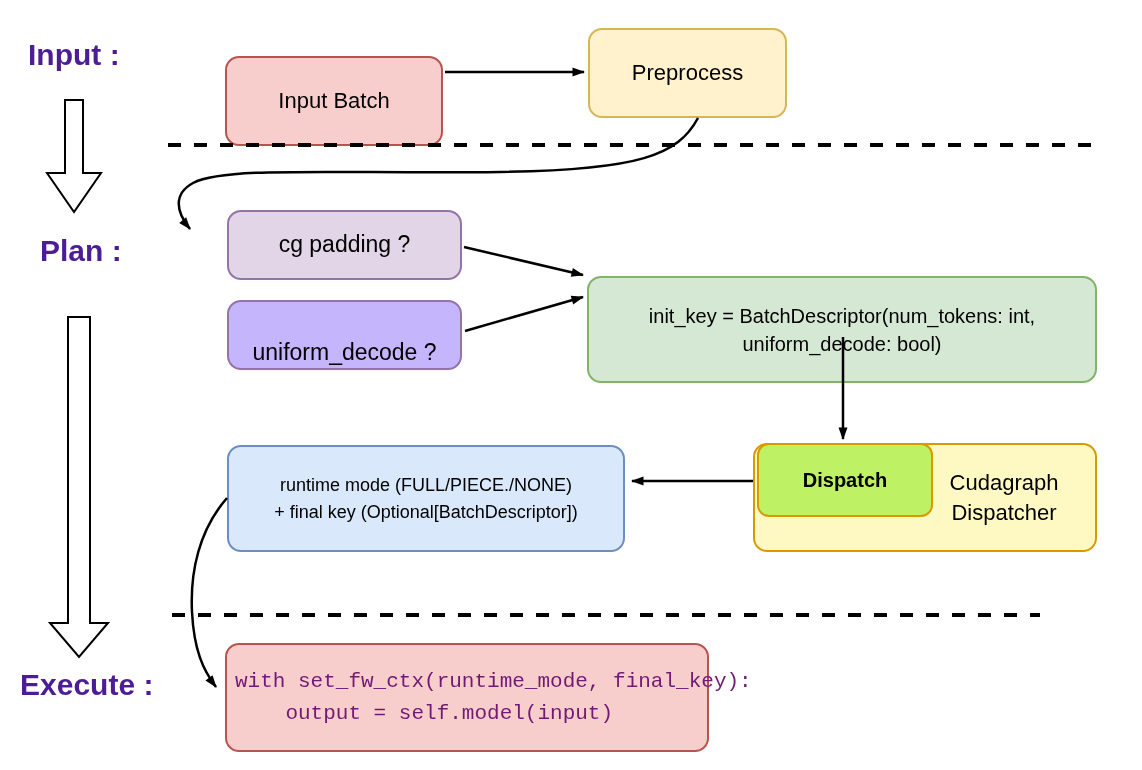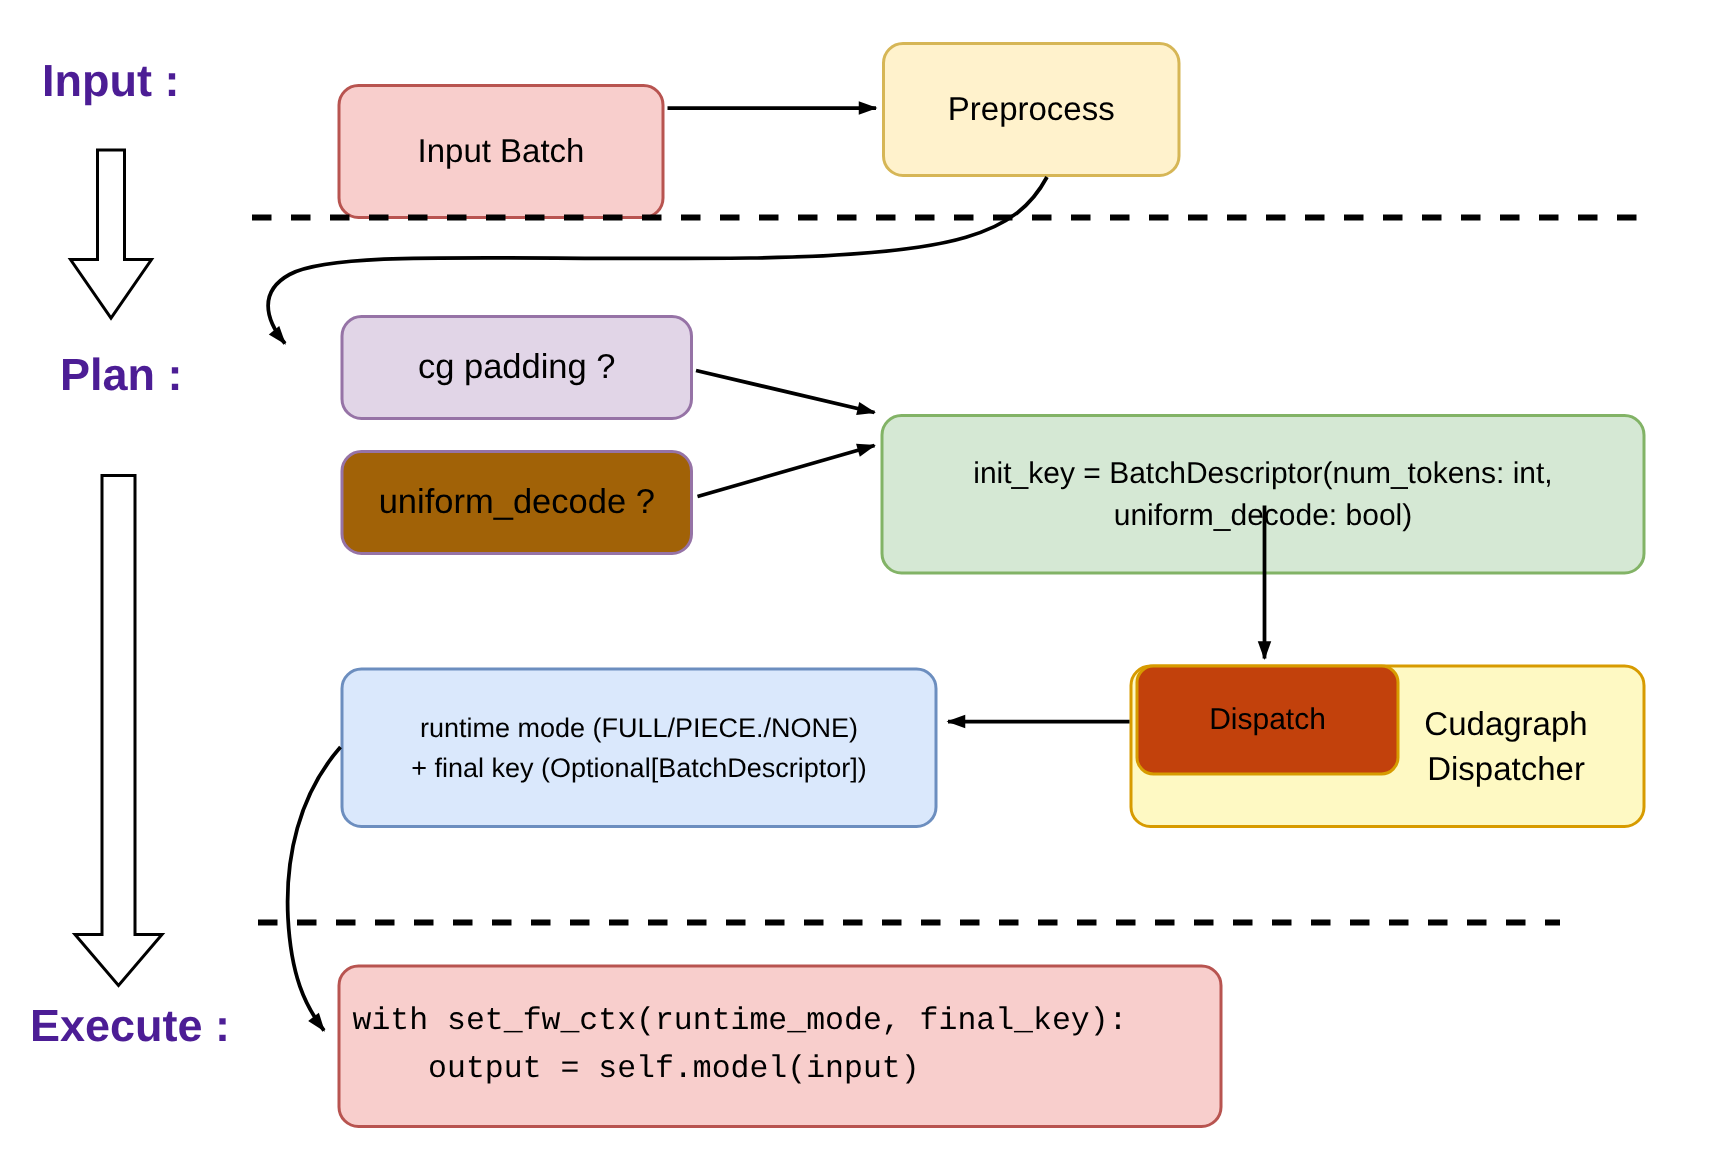--- a/index.html
+++ b/index.html
@@ -14,22 +14,22 @@
         background:#eee;line-height:1.3;}
   .n-input-batch{left:225px;top:28px;width:218px;height:90px;font-size:22px;margin-top:28px;}
   .n-preprocess{left:588px;top:28px;width:199px;height:90px;font-size:22px;}
   .n-cg-padding{left:227px;top:210px;width:235px;height:70px;font-size:23px;}
   .n-uniform-decode{left:227px;top:300px;width:235px;height:70px;font-size:23px;}
   .n-init-key{left:587px;top:228px;width:510px;height:107px;font-size:20px;flex-direction:column;line-height:1.4;}
   .n-cudagraph{left:753px;top:443px;width:344px;height:109px;font-size:22px;justify-content:flex-end;padding-right:16px;}
   .n-cudagraph .wrap-label{width:150px;text-align:center;line-height:1.35;}
   .n-dispatch{left:757px;top:443px;width:176px;height:74px;font-size:20px;border-radius:12px;}
   .n-runtime{left:227px;top:445px;width:398px;height:107px;font-size:18px;flex-direction:column;line-height:1.5;}
-  .n-code{left:225px;top:643px;width:590px;height:109px;font-family:"Liberation Mono",monospace;
-          font-size:21px;color:#000000;flex-direction:column;align-items:flex-start;
+  .n-code{left:225px;top:643px;width:484px;height:109px;font-family:"Liberation Mono",monospace;
+          font-size:21px;color:#701a75;flex-direction:column;align-items:flex-start;
           justify-content:center;padding-left:8px;line-height:32px;text-align:left;white-space:pre;}
   .overlay{position:absolute;left:0;top:0;width:1142px;height:770px;pointer-events:none;}
 </style>
 </head>
 <body>
 
 <div class="canvas">
 
   <div class="stage-label s-input">Input :</div>
   <div class="stage-label s-plan">Plan :</div>
@@ -40,34 +40,34 @@
   </div>
 
   <div class="node n-cg-padding" style="background-color: rgb(225, 213, 231); border-color: rgb(150, 115, 166);">
     <span>cg padding ?</span>
   </div>
 
   <div class="node n-preprocess" style="background-color: rgb(255, 242, 204); border-color: rgb(214, 182, 86);">
     <span>Preprocess</span>
   </div>
 
-  <div class="node n-uniform-decode" style="background-color: #a16207; border-color: rgb(150, 115, 166);">
+  <div class="node n-uniform-decode" style="background-color: #c4b5fd; border-color: rgb(150, 115, 166); align-items: flex-end;">
     <span>uniform_decode ?</span>
   </div>
 
   <div class="node n-init-key" style="background-color: rgb(213, 232, 212); border-color: rgb(130, 179, 102); margin-top: 48px;">
     <span>init_key = BatchDescriptor(num_tokens: int,</span>
     <span>uniform_decode: bool)</span>
   </div>
 
   <div class="node n-cudagraph" style="background-color: #fef9c3; border-color: rgb(215, 155, 0);">
     <span class="wrap-label">Cudagraph Dispatcher</span>
   </div>
 
-  <div class="node n-dispatch" style="background-color: #c2410c; border-color: rgb(215, 155, 0);">
+  <div class="node n-dispatch" style="background-color: #bef264; border-color: rgb(215, 155, 0); font-weight: bold;">
     <span>Dispatch</span>
   </div>
 
   <div class="node n-runtime" style="background-color: rgb(218, 232, 252); border-color: rgb(108, 142, 191);">
     <span>runtime mode (FULL/PIECE./NONE)</span>
     <span>+ final key (Optional[BatchDescriptor])</span>
   </div>
 
   <div class="node n-code" style="background-color: rgb(248, 206, 204); border-color: rgb(184, 84, 80);">
     <span>with set_fw_ctx(runtime_mode, final_key):</span>

